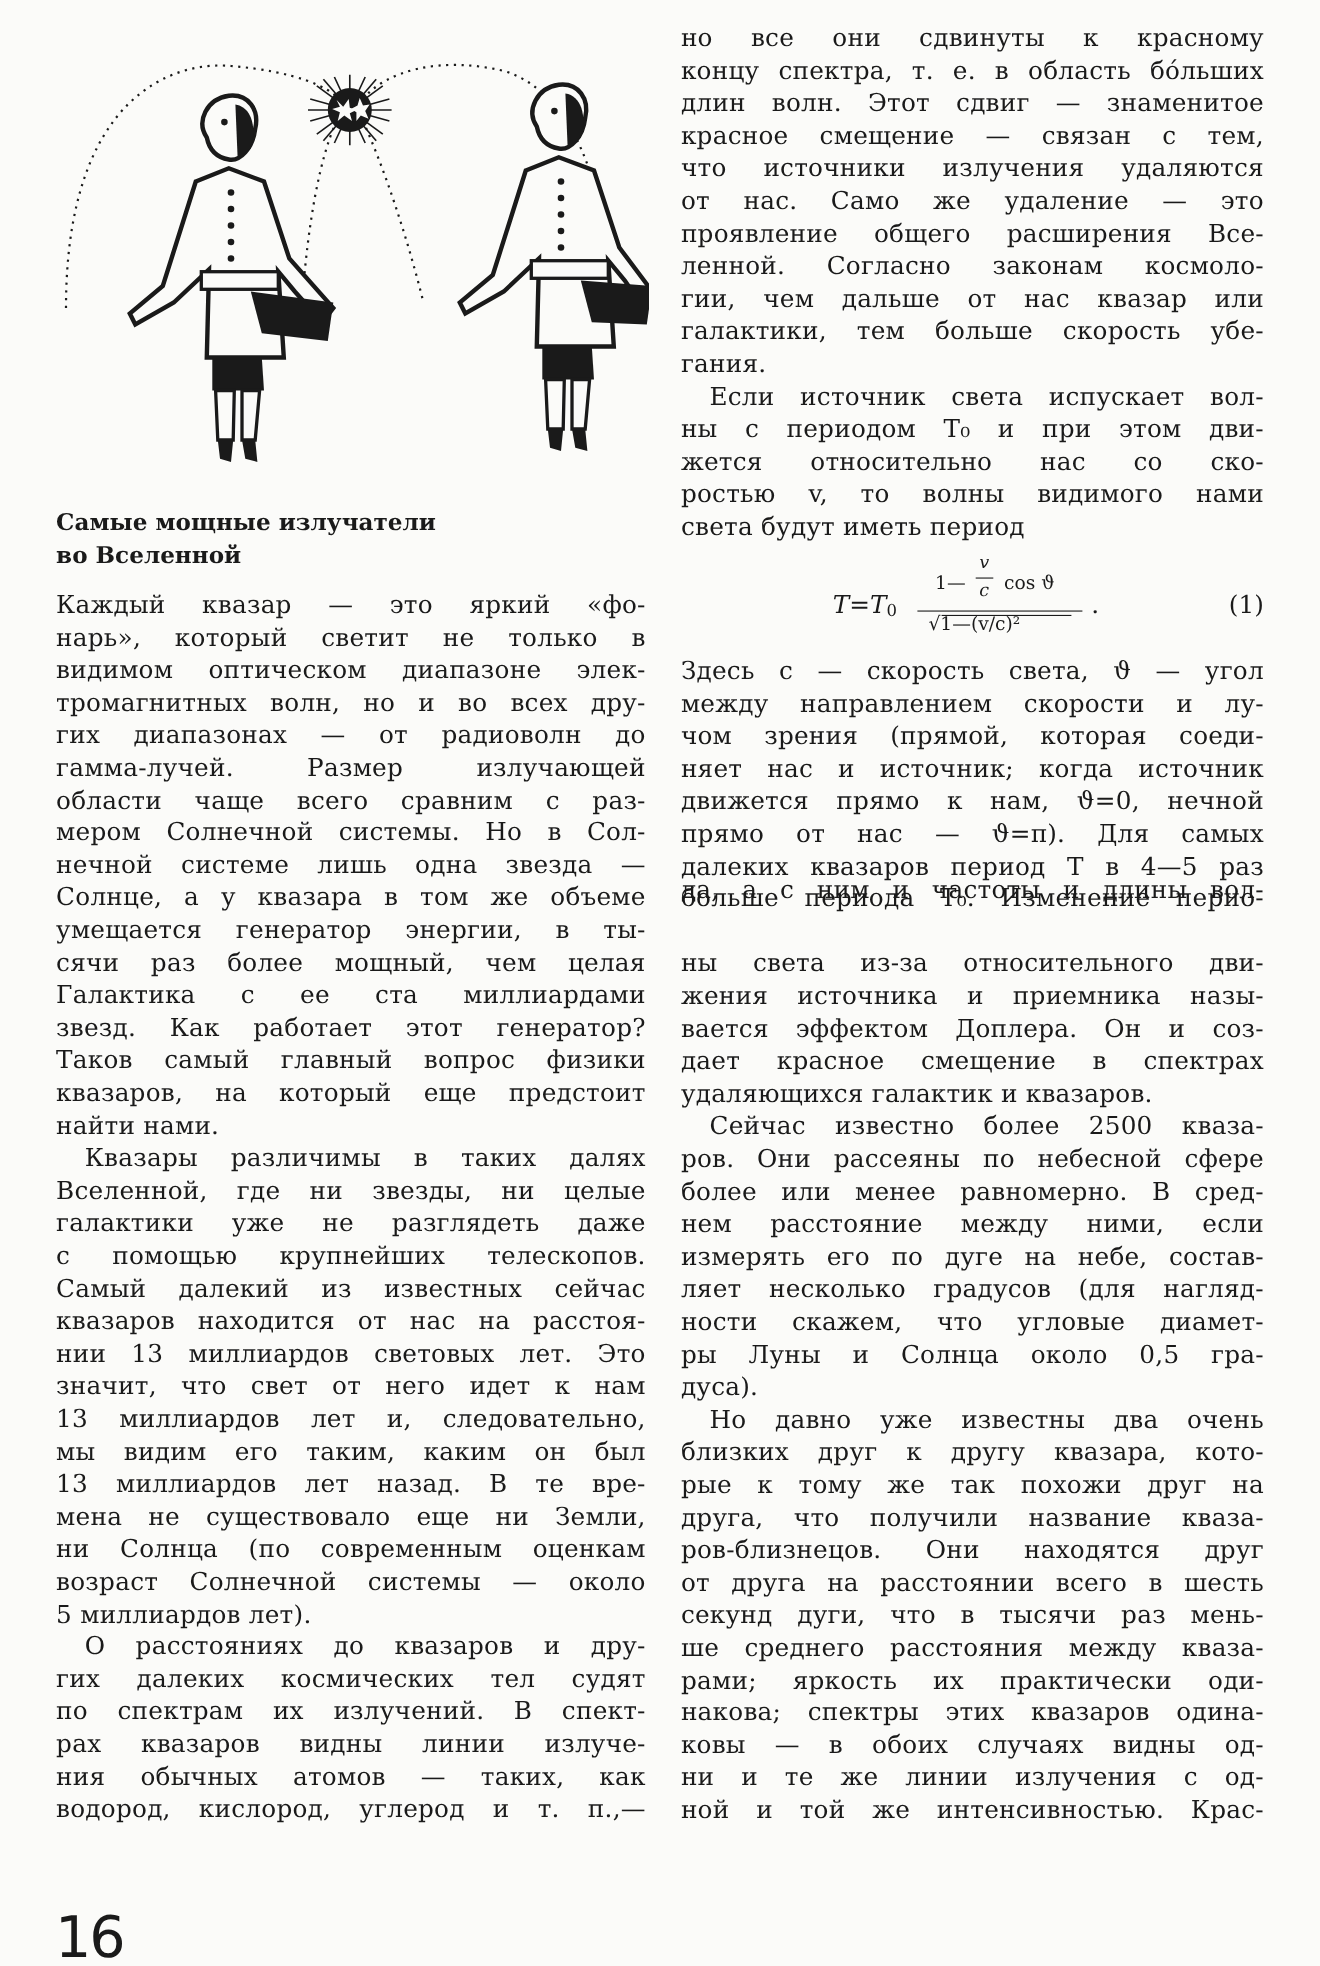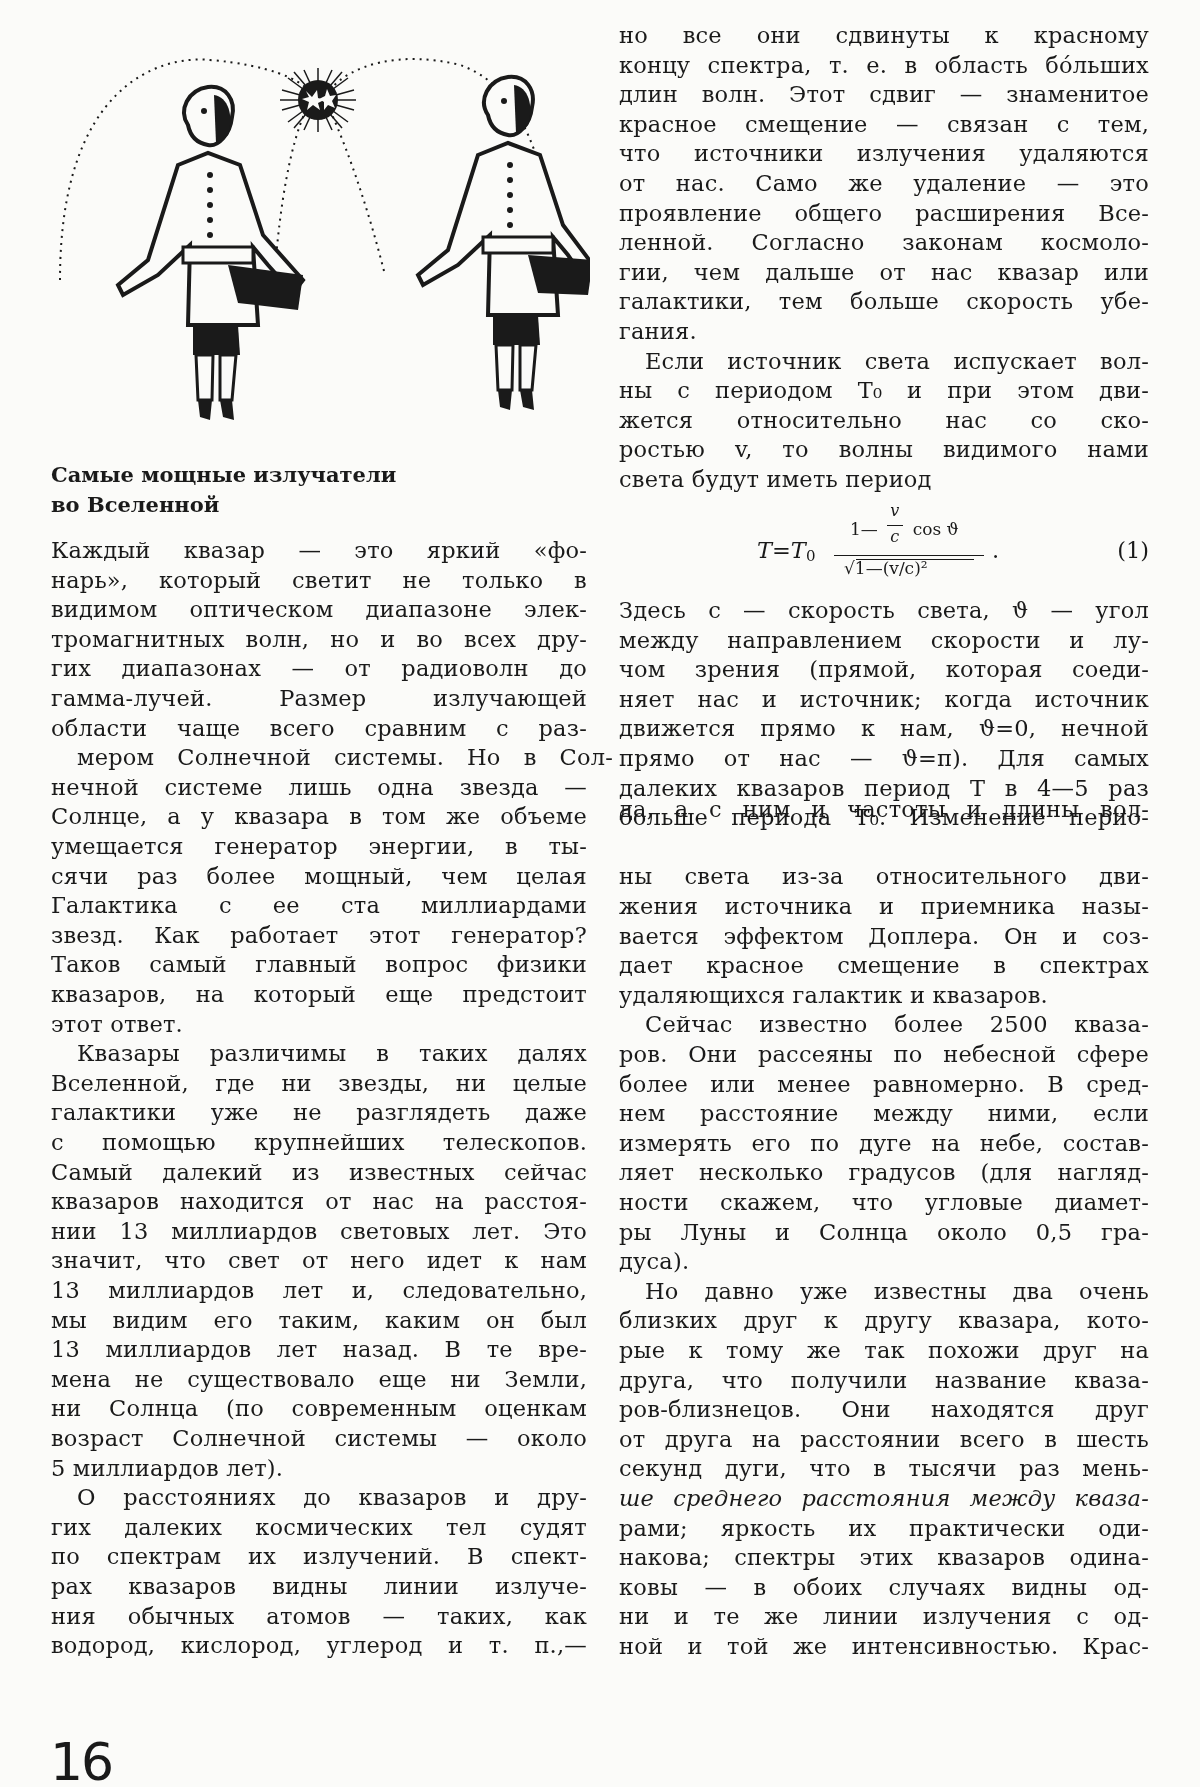--- a/index.html
+++ b/index.html
@@ -116,30 +116,30 @@
 <div class="heading" style="top:490px">во Вселенной</div>
 
 <div class="col" id="col-left" style="top:0">
     <div class="line" style="top: 536px;">Каждый квазар — это яркий «фо-</div>
     <div class="line" style="top: 565.6px;">нарь», который светит не только в</div>
     <div class="line" style="top: 595.2px;">видимом оптическом диапазоне элек-</div>
     <div class="line" style="top: 624.8px;">тромагнитных волн, но и во всех дру-</div>
     <div class="line" style="top: 654.4px;">гих диапазонах — от радиоволн до</div>
     <div class="line" style="top: 684px;">гамма-лучей. Размер излучающей</div>
     <div class="line" style="top: 713.6px;">области чаще всего сравним с раз-</div>
-    <div class="line" style="top: 743.2px; margin-left: 26px;">мером Солнечной системы. Но в Сол-</div>
+    <div class="line" style="top: 743.2px;">мером Солнечной системы. Но в Сол-</div>
     <div class="line" style="top: 772.8px;">нечной системе лишь одна звезда —</div>
     <div class="line" style="top: 802.4px;">Солнце, а у квазара в том же объеме</div>
     <div class="line" style="top: 832px;">умещается генератор энергии, в ты-</div>
     <div class="line" style="top: 861.6px;">сячи раз более мощный, чем целая</div>
     <div class="line" style="top: 891.2px;">Галактика с ее ста миллиардами</div>
     <div class="line" style="top: 920.8px;">звезд. Как работает этот генератор?</div>
     <div class="line" style="top: 950.4px;">Таков самый главный вопрос физики</div>
     <div class="line" style="top: 980px;">квазаров, на который еще предстоит</div>
-    <div class="line last" style="top: 1009.6px;">этот ответ.</div>
+    <div class="line last" style="top: 1009.6px;">найти нами.</div>
     <div class="line indent" style="top: 1039.2px;">Квазары различимы в таких далях</div>
     <div class="line" style="top: 1068.8px;">Вселенной, где ни звезды, ни целые</div>
     <div class="line" style="top: 1098.4px;">галактики уже не разглядеть даже</div>
     <div class="line" style="top: 1128px;">с помощью крупнейших телескопов.</div>
     <div class="line" style="top: 1157.6px;">Самый далекий из известных сейчас</div>
     <div class="line" style="top: 1187.2px;">квазаров находится от нас на расстоя-</div>
     <div class="line" style="top: 1216.8px;">нии 13 миллиардов световых лет. Это</div>
     <div class="line" style="top: 1246.4px;">значит, что свет от него идет к нам</div>
     <div class="line" style="top: 1276px;">13 миллиардов лет и, следовательно,</div>
     <div class="line" style="top: 1305.6px;">мы видим его таким, каким он был</div>
@@ -221,21 +221,21 @@
     <div class="line" style="top: 1188px;">ности скажем, что угловые диамет-</div>
     <div class="line" style="top: 1217.6px;">ры Луны и Солнца около 0,5 гра-</div>
     <div class="line last" style="top: 1247.2px;">дуса).</div>
     <div class="line indent" style="top: 1276.8px;">Но давно уже известны два очень</div>
     <div class="line" style="top: 1306.4px;">близких друг к другу квазара, кото-</div>
     <div class="line" style="top: 1336px;">рые к тому же так похожи друг на</div>
     <div class="line" style="top: 1365.6px;">друга, что получили название кваза-</div>
     <div class="line" style="top: 1395.2px;">ров-близнецов. Они находятся друг</div>
     <div class="line" style="top: 1424.8px;">от друга на расстоянии всего в шесть</div>
     <div class="line" style="top: 1454.4px;">секунд дуги, что в тысячи раз мень-</div>
-    <div class="line" style="top: 1484px; font-style: italic;">ше среднего расстояния между кваза-</div>
+    <div class="line" style="top: 1484px;">ше среднего расстояния между кваза-</div>
     <div class="line" style="top: 1513.6px;">рами; яркость их практически оди-</div>
     <div class="line" style="top: 1543.2px;">накова; спектры этих квазаров одина-</div>
     <div class="line" style="top: 1572.8px;">ковы — в обоих случаях видны од-</div>
     <div class="line" style="top: 1602.4px;">ни и те же линии излучения с од-</div>
     <div class="line" style="top: 1632px;">ной и той же интенсивностью. Крас-</div>
   </div>
 
 <div class="page-number">16</div>
 
 </body></html>

